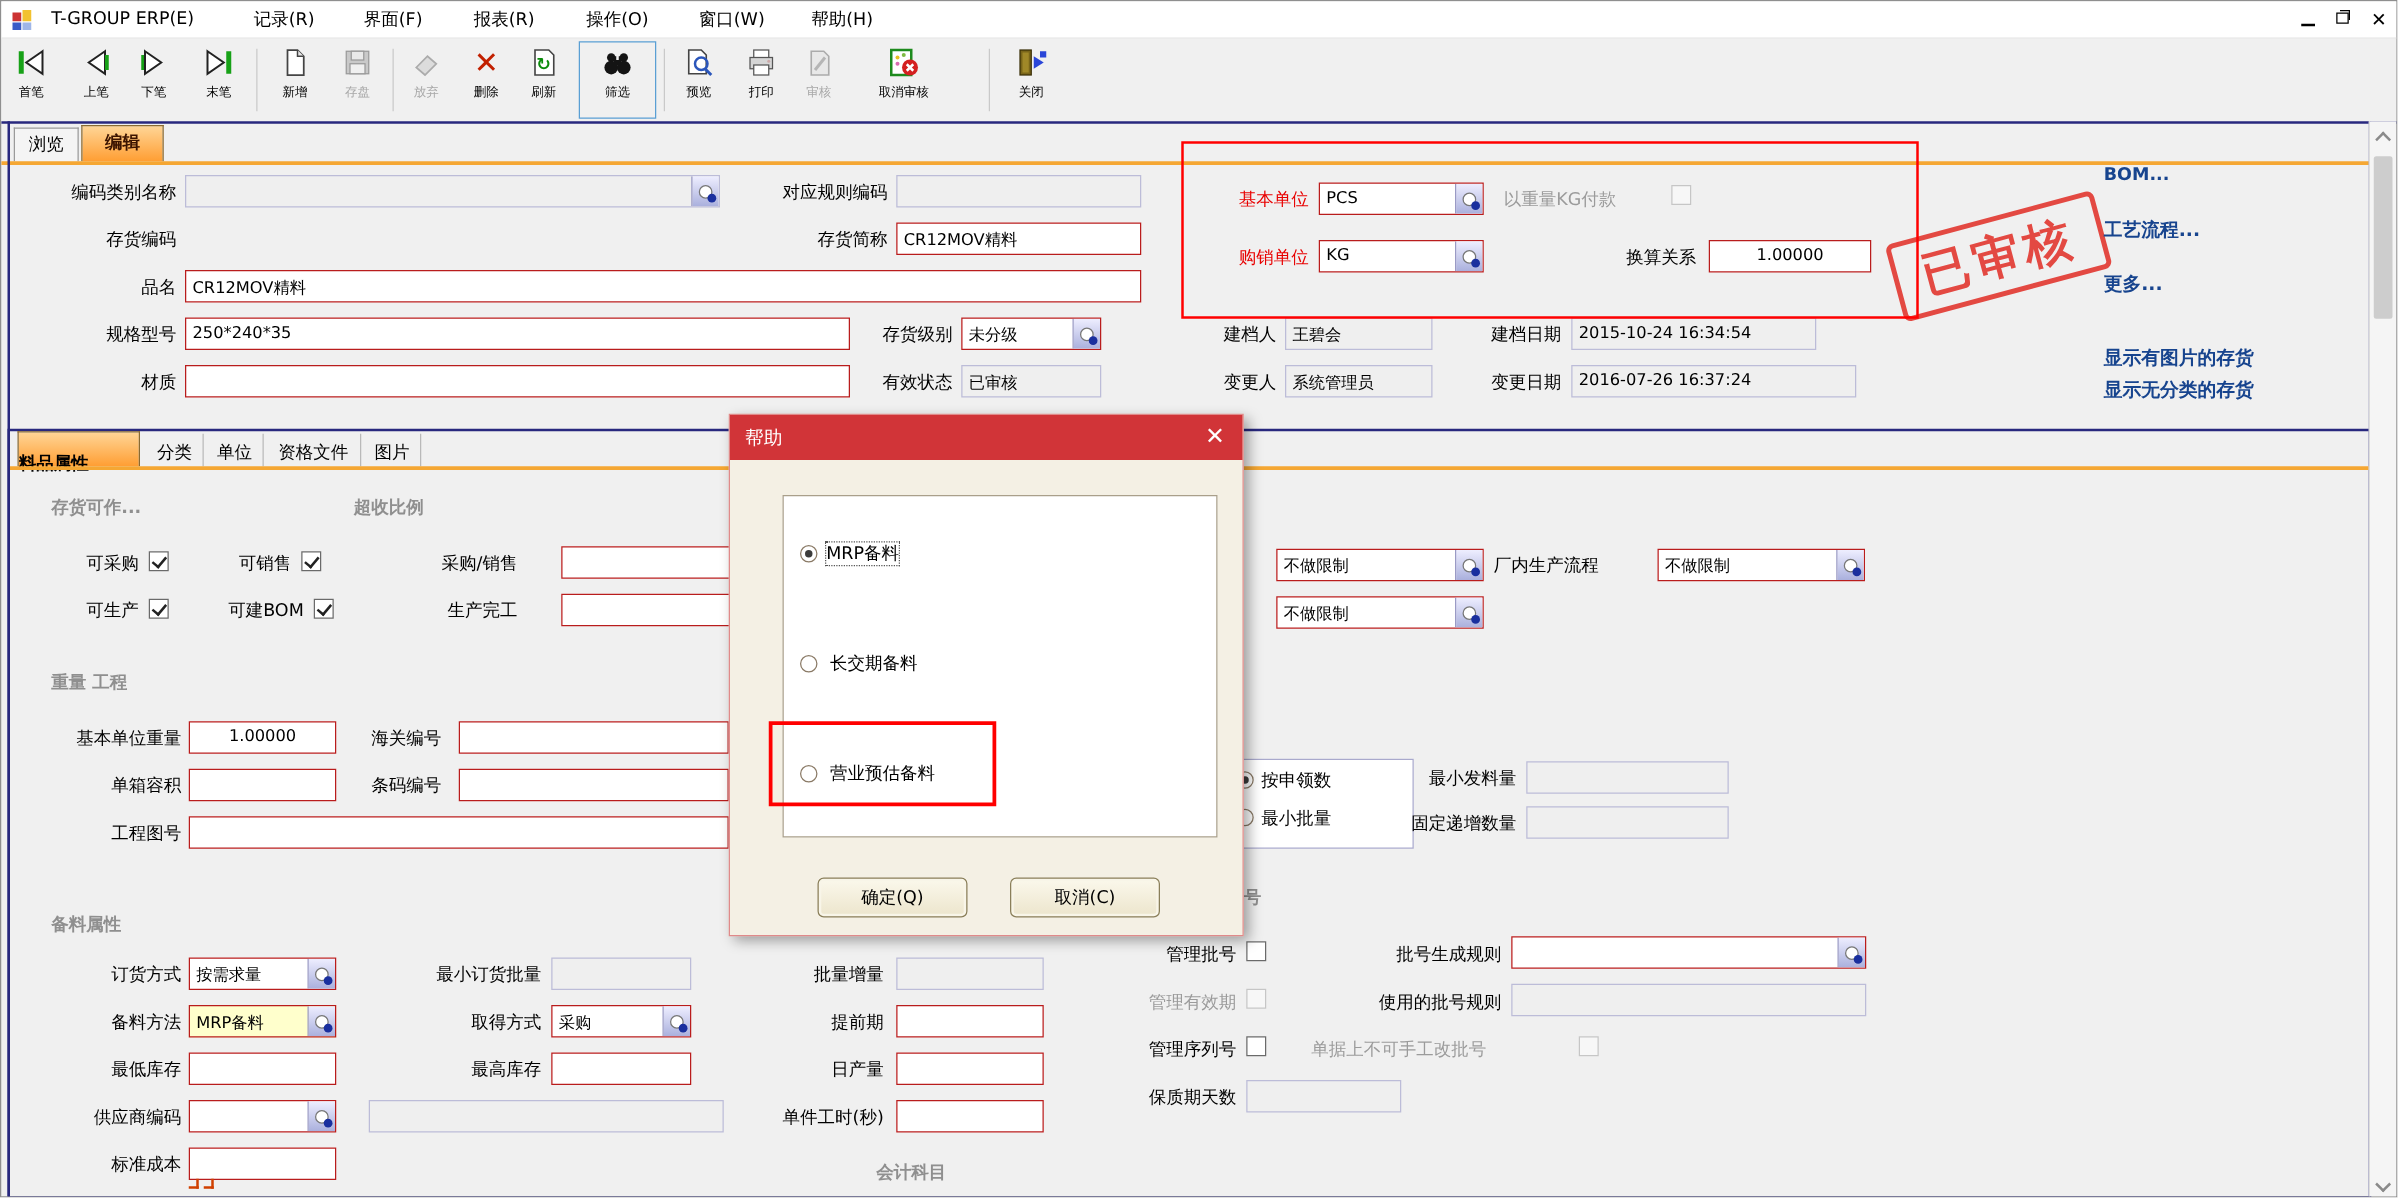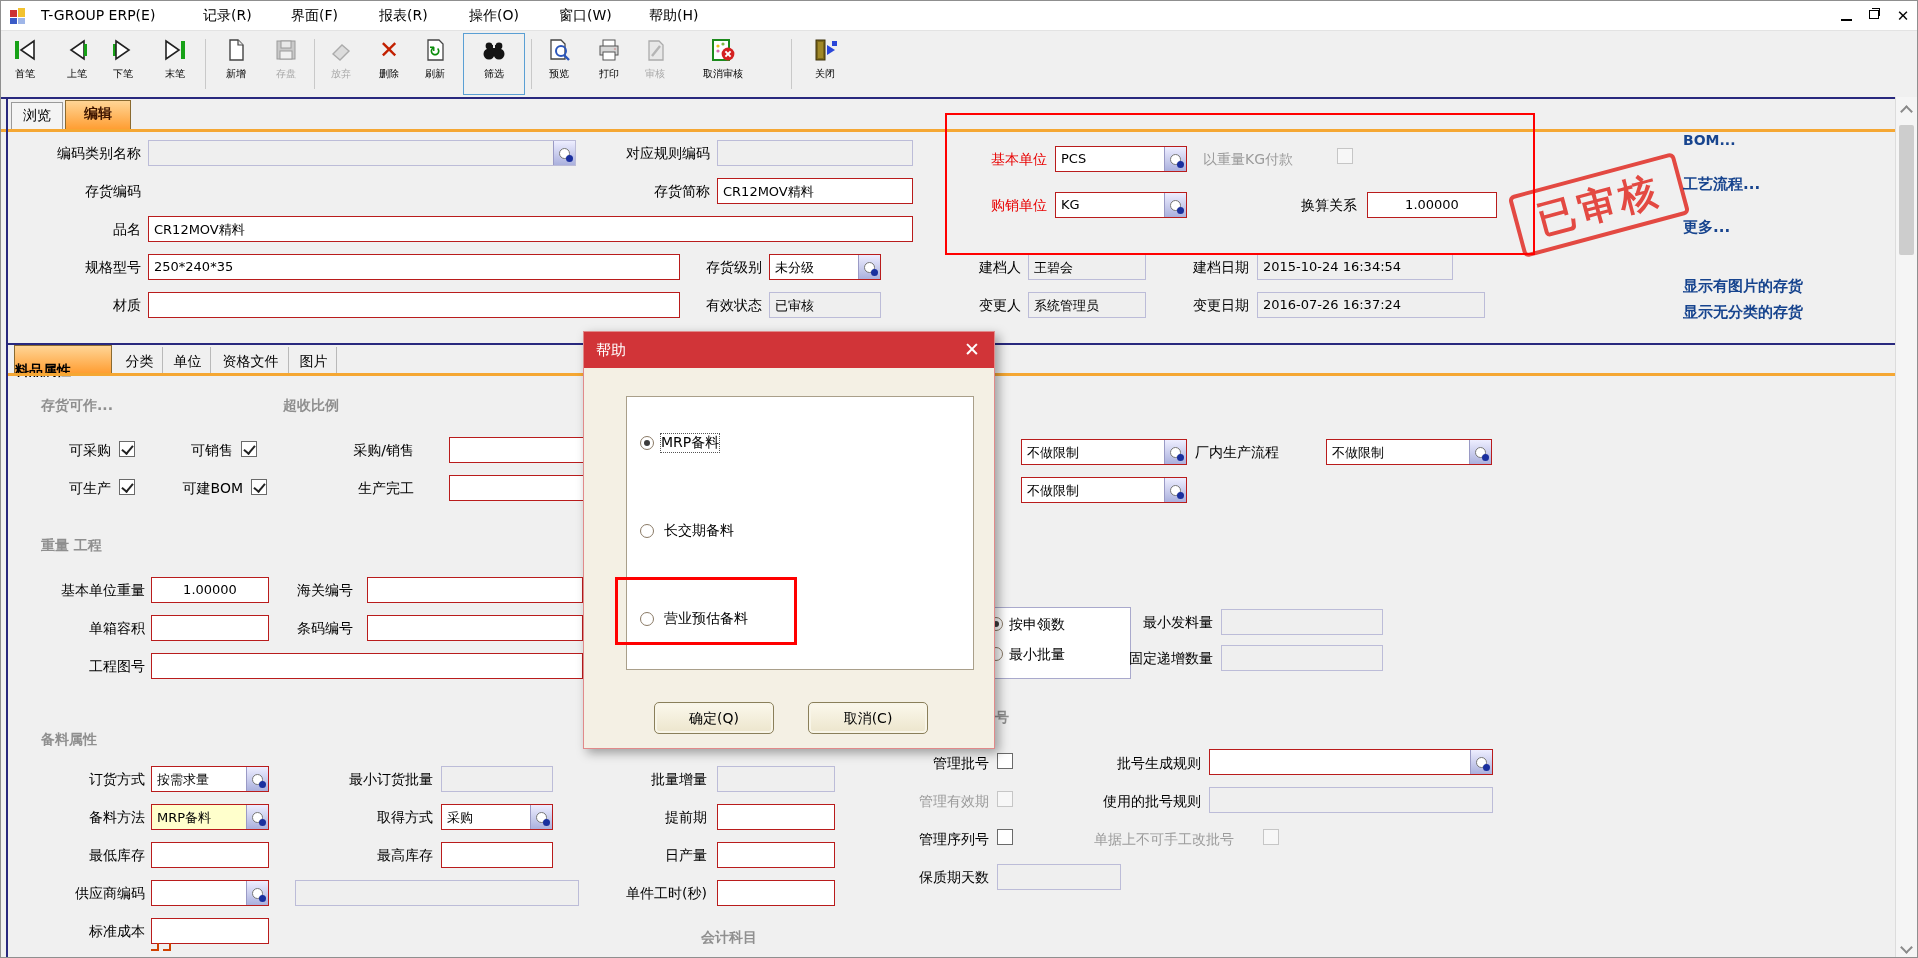--- a/index.html
+++ b/index.html
@@ -402,21 +402,21 @@
   <div class="fld" style="left:1208px;top:748px;width:284px;"><span></span>
     <span class="lk">
         <span class="mag"></span>
       </span></div>
   <span class="lbl dis" style="left:898px;top:792px;width:90px;">管理有效期</span>
   <span class="cb disabled" style="left:996px;top:790px;"></span>
   <span class="lbl" style="left:1088px;top:792px;width:112px;">使用的批号规则</span>
   <div class="fld ro" style="left:1208px;top:786px;width:284px;"><span></span></div>
   <span class="lbl" style="left:898px;top:830px;width:90px;">管理序列号</span>
   <span class="cb" style="left:996px;top:828px;"></span>
-  <span class="lbl dis left" style="left:1048px;top:830px;margin-left:45px;">单据上不可手工改批号</span>
+  <span class="lbl dis left" style="left:1048px;top:830px;">单据上不可手工改批号</span>
   <span class="cb disabled" style="left:1262px;top:828px;"></span>
   <span class="lbl" style="left:898px;top:868px;width:90px;">保质期天数</span>
   <div class="fld ro" style="left:996px;top:863px;width:124px;"><span></span></div>
 
   <span class="sect" style="left:40px;top:730px;">备料属性</span>
 
   <span class="lbl" style="left:32px;top:770px;width:112px;">订货方式</span>
   <div class="fld" style="left:150px;top:765px;width:118px;"><span>按需求量</span>
     <span class="lk">
         <span class="mag"></span>

